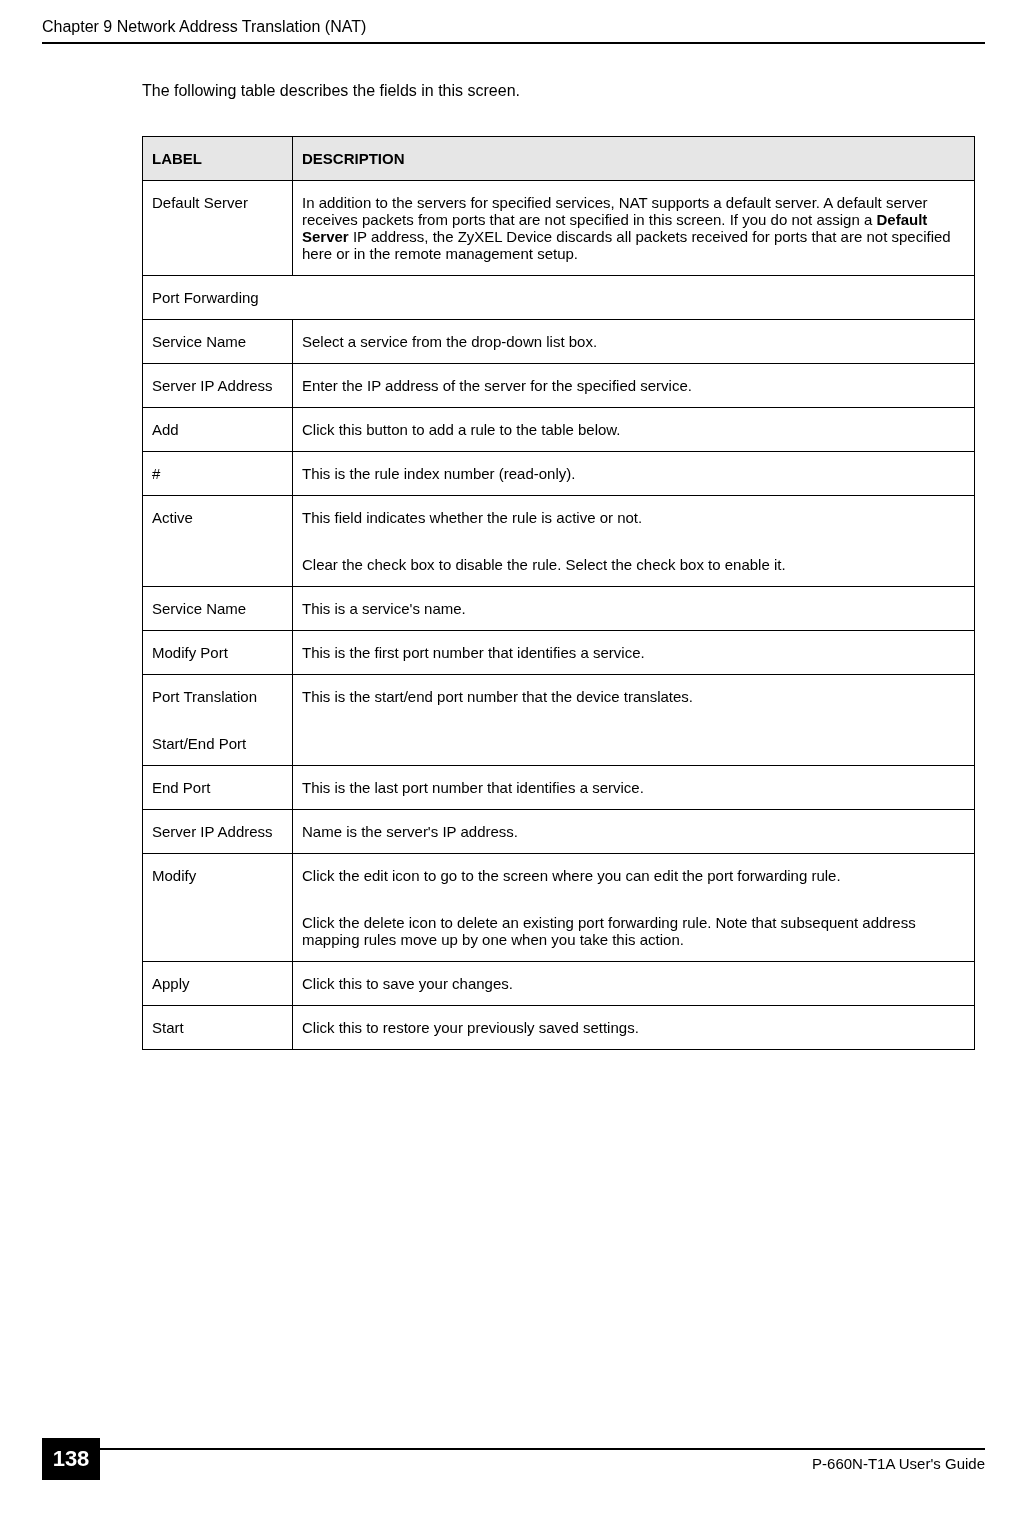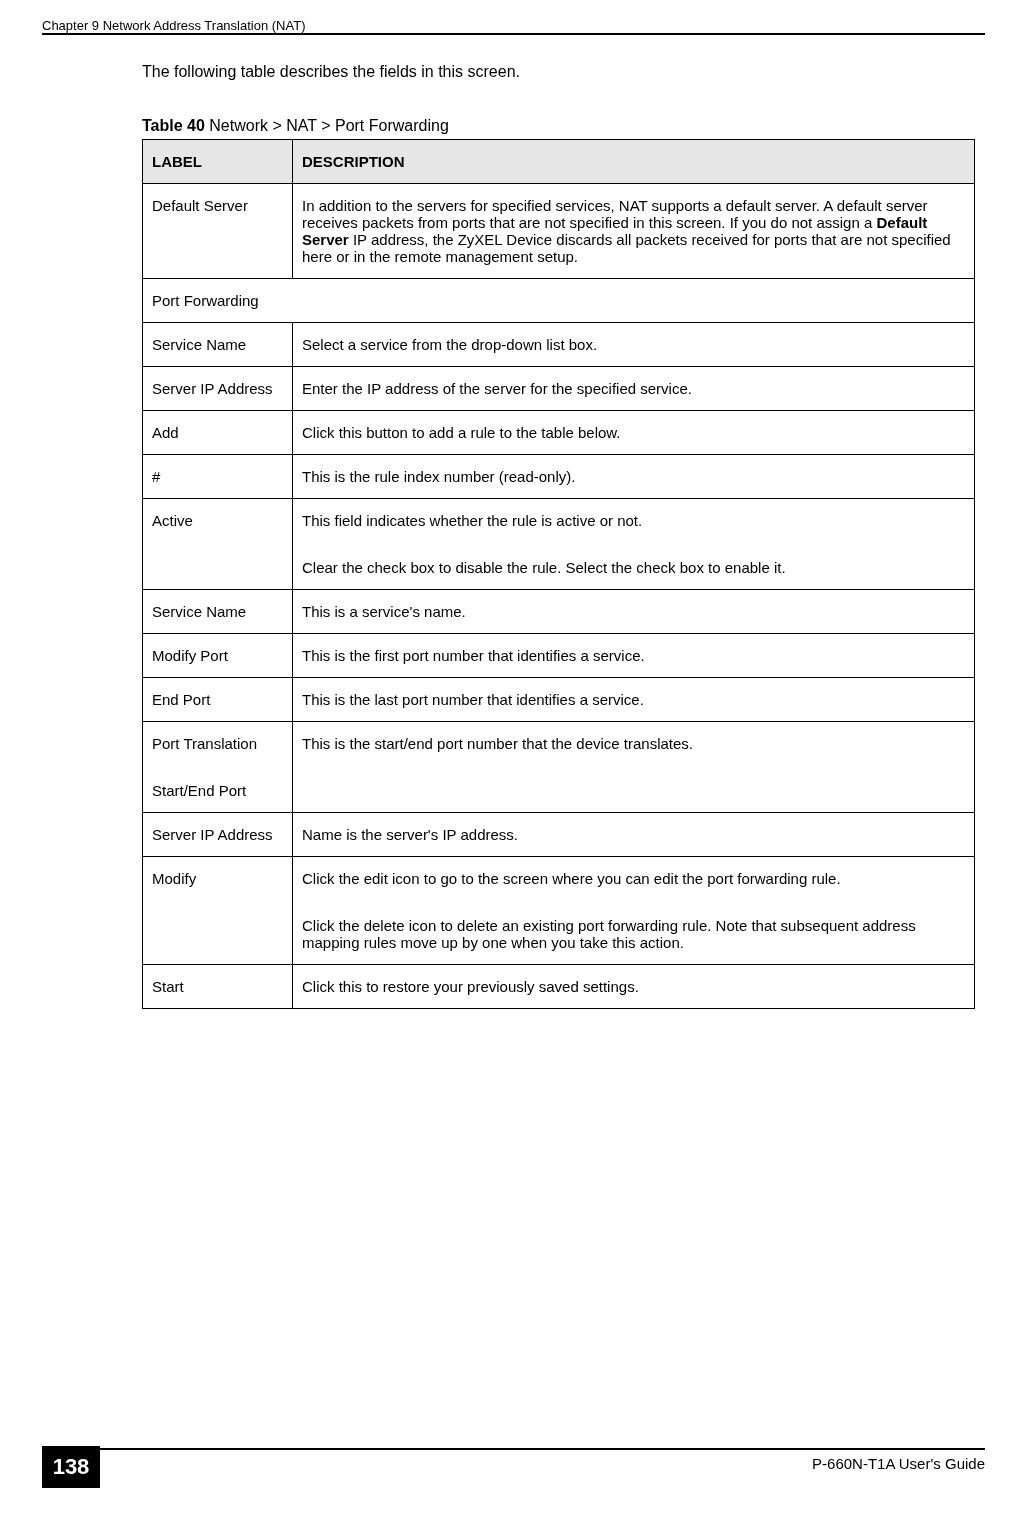--- a/index.html
+++ b/index.html
@@ -11,24 +11,25 @@
     width: 1027px;
   }
   .page {
     width: 1027px;
     height: 1524px;
     position: relative;
     box-sizing: border-box;
     padding: 18px 42px 40px 42px;
   }
   .running-header {
-    font-size: 13px;
+    font-size: 16px;
     color: #000;
+    padding-bottom: 6px;
     border-bottom: 2px solid #000;
-    margin-bottom: 28px;
+    margin-bottom: 38px;
   }
   .content {
     margin-left: 100px;
     margin-right: 10px;
   }
   .intro-text {
     font-size: 16px;
     margin-bottom: 36px;
   }
   .table-caption {
@@ -53,21 +54,21 @@
   table.desc th {
     background: #e6e6e6;
     font-weight: bold;
   }
   td p { margin: 0 0 14px 0; }
   td p:last-child { margin-bottom: 0; margin-top: 30px; }
   .strong { font-weight: bold; }
   .page-number-badge {
     position: absolute;
     left: 42px;
-    bottom: 36px;
+    bottom: 44px;
     width: 58px;
     height: 42px;
     background: #000;
     color: #fff;
     font-weight: bold;
     font-size: 22px;
     display: flex;
     align-items: center;
     justify-content: center;
   }
@@ -88,23 +89,20 @@
 </head>
 <body>
 
 <div class="page">
 
   <div class="running-header">Chapter 9 Network Address Translation (NAT)</div>
 
   <div class="content">
     <div class="intro-text">The following table describes the fields in this screen.</div>
 
-    <div class="table-caption">
-      <span class="tnum">Table 40</span><span>   Network &gt; NAT &gt; Port Forwarding</span>
-    </div>
 
     <table class="desc">
       <colgroup>
         <col class="label-col">
         <col>
       </colgroup>
       <thead>
         <tr>
           <th>LABEL</th>
           <th>DESCRIPTION</th>
@@ -143,40 +141,44 @@
           </tr>
           <tr>
             <td>Service Name</td>
             <td>This is a service's name.</td>
           </tr>
           <tr>
             <td>Modify Port</td>
             <td>This is the first port number that identifies a service.</td>
           </tr>
           <tr>
-            <td>End Port</td>
-            <td>This is the last port number that identifies a service.</td>
-          </tr>
-          <tr>
             <td>
               <p>Port Translation</p>
               <p>Start/End Port</p>
             </td>
             <td>This is the start/end port number that the device translates.</td>
+          </tr>
+          <tr>
+            <td>End Port</td>
+            <td>This is the last port number that identifies a service.</td>
           </tr>
           <tr>
             <td>Server IP Address</td>
             <td>Name is the server's IP address.</td>
           </tr>
           <tr>
             <td>Modify</td>
             <td>
               <p>Click the edit icon to go to the screen where you can edit the port forwarding rule.</p>
               <p>Click the delete icon to delete an existing port forwarding rule. Note that subsequent address mapping rules move up by one when you take this action.</p>
             </td>
+          </tr>
+          <tr>
+            <td>Apply</td>
+            <td>Click this to save your changes.</td>
           </tr>
           <tr>
             <td>Start</td>
             <td>Click this to restore your previously saved settings.</td>
           </tr>
         </tbody>
     </table>
   </div>
 
   <div class="br-line"></div>

